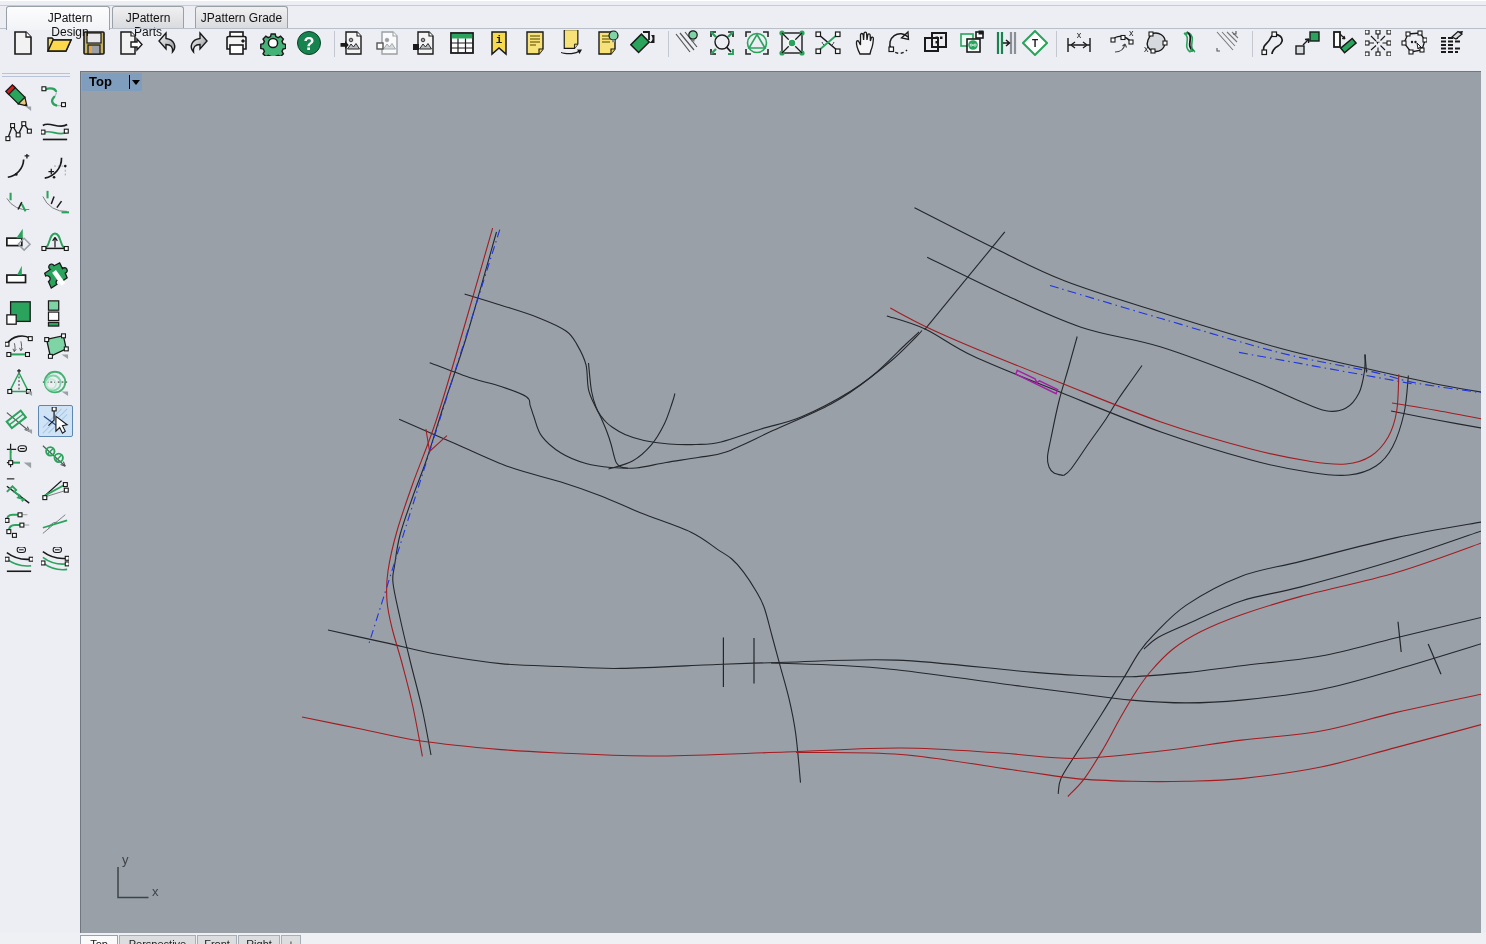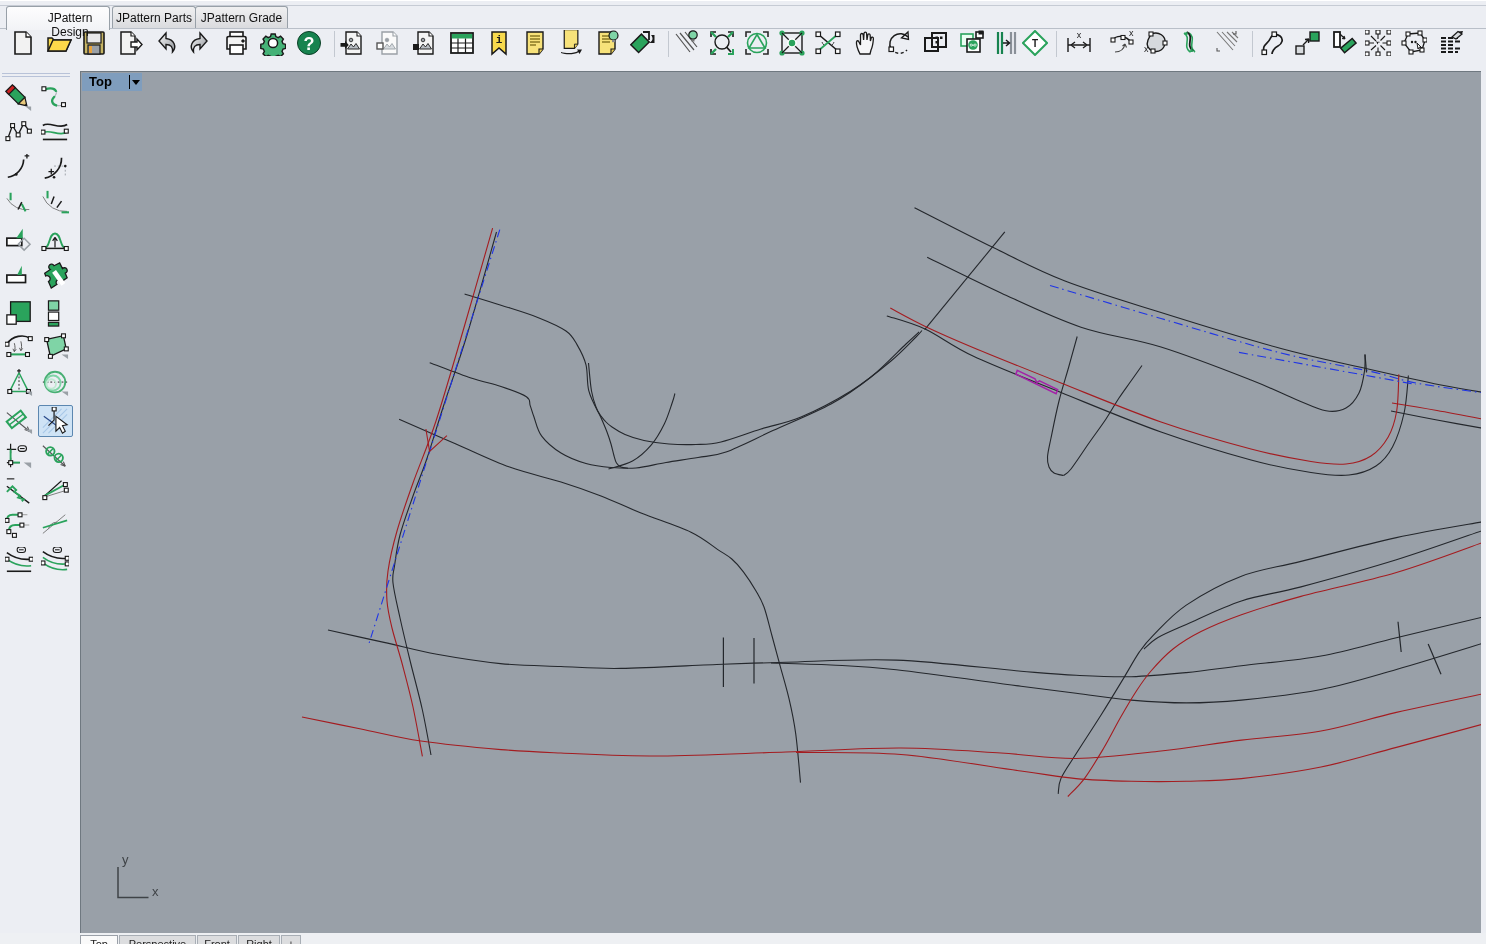--- a/index.html
+++ b/index.html
@@ -272,21 +272,21 @@
       <path d="M20 1.5 L24 4 L25 1 Z" fill="#1a1a1a"></path>
     </svg>
   <div class="sep" style="left:334px"></div>
   <div class="sep" style="left:668px"></div>
   <div class="sep" style="left:1056px"></div>
   <div class="sep" style="left:1252px"></div>
 </div>
 <div id="tabbar">
   <div id="tabline"></div>
   <div class="tab active" style="left:6px;width:104px;padding-left:24px;">JPattern Design</div>
-  <div class="tab inactive" style="left:112px;width:84px;">JPattern Parts</div>
+  <div class="tab inactive" style="left:112px;width:72px;">JPattern Parts</div>
   <div class="tab inactive" style="left:195px;width:93px;">JPattern Grade</div>
 </div>
 <div id="sidebar">
   <div style="position:absolute;left:2px;top:2px;width:68px;height:1px;background:#b8c2d8"></div>
     <div style="position:absolute;left:2px;top:5px;width:68px;height:1px;background:#b8c2d8"></div>
 <svg class="sic" style="left:5px;top:13px" width="30" height="30" viewBox="0 0 30 30">
       <g transform="rotate(-45 15 15)">
         <rect x="10" y="2" width="10" height="17" fill="#2aa35c" stroke="#1a1a1a" stroke-width="1.3"></rect>
         <rect x="10" y="0" width="10" height="4.5" fill="#cc2222" stroke="#1a1a1a" stroke-width="1.3"></rect>
         <path d="M10 19 L15 27 L20 19 Z" fill="#e8c87a" stroke="#1a1a1a" stroke-width="1.3"></path>

